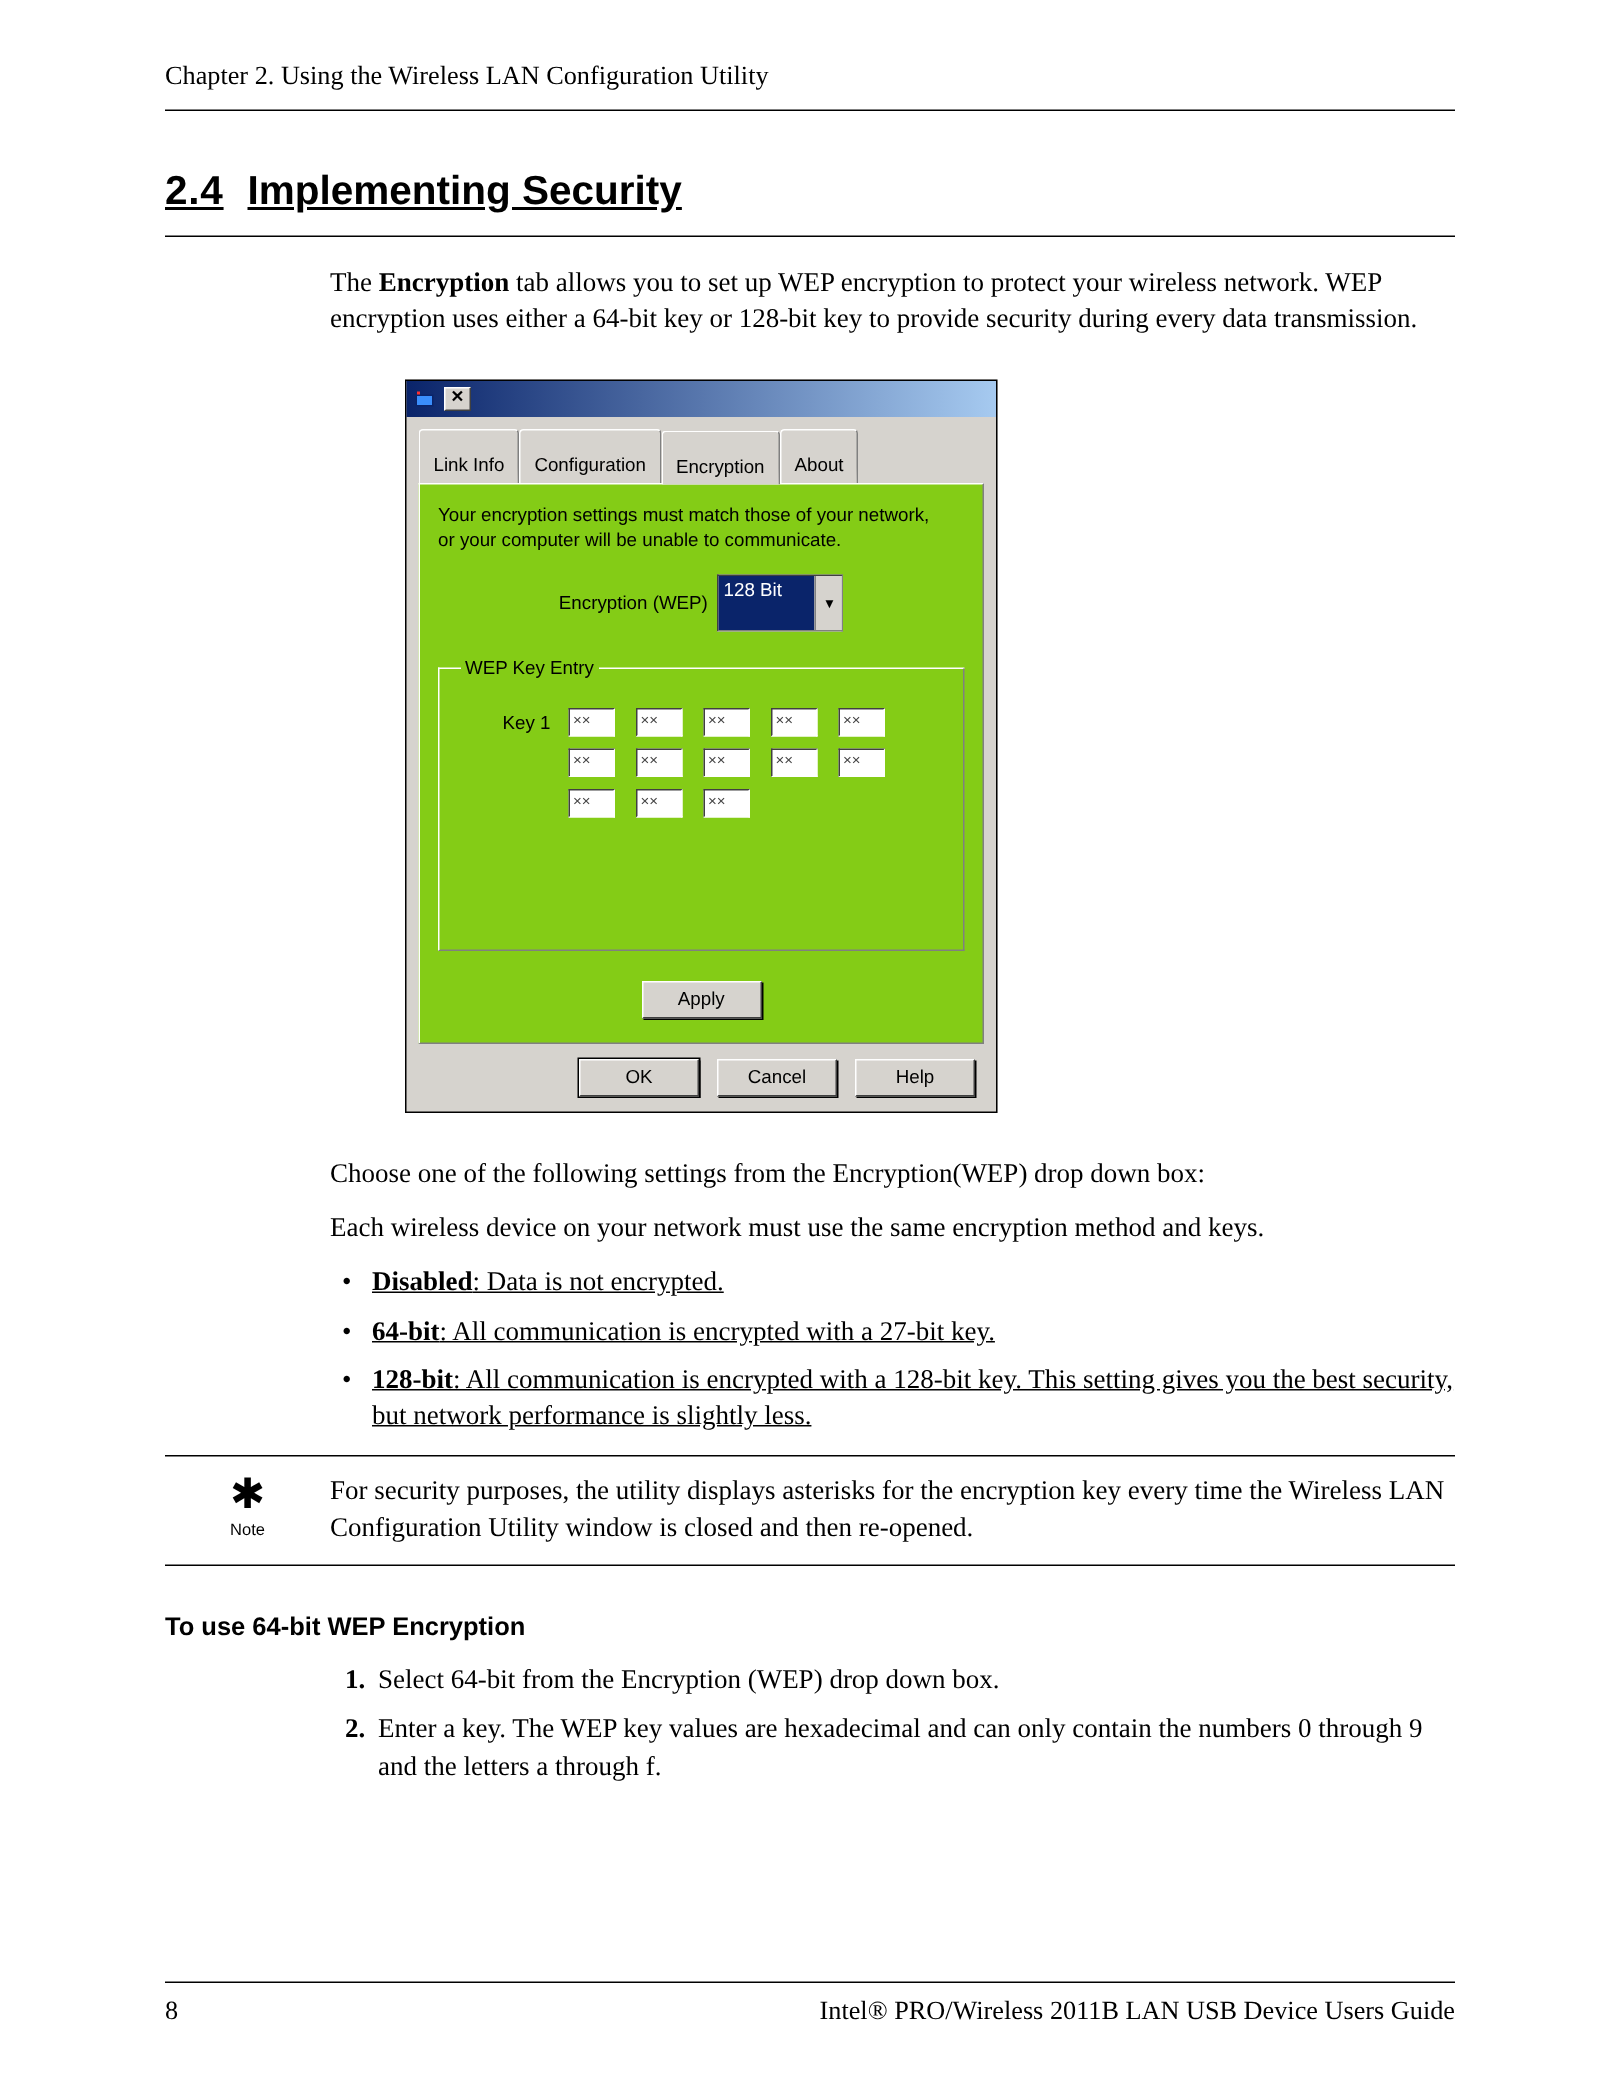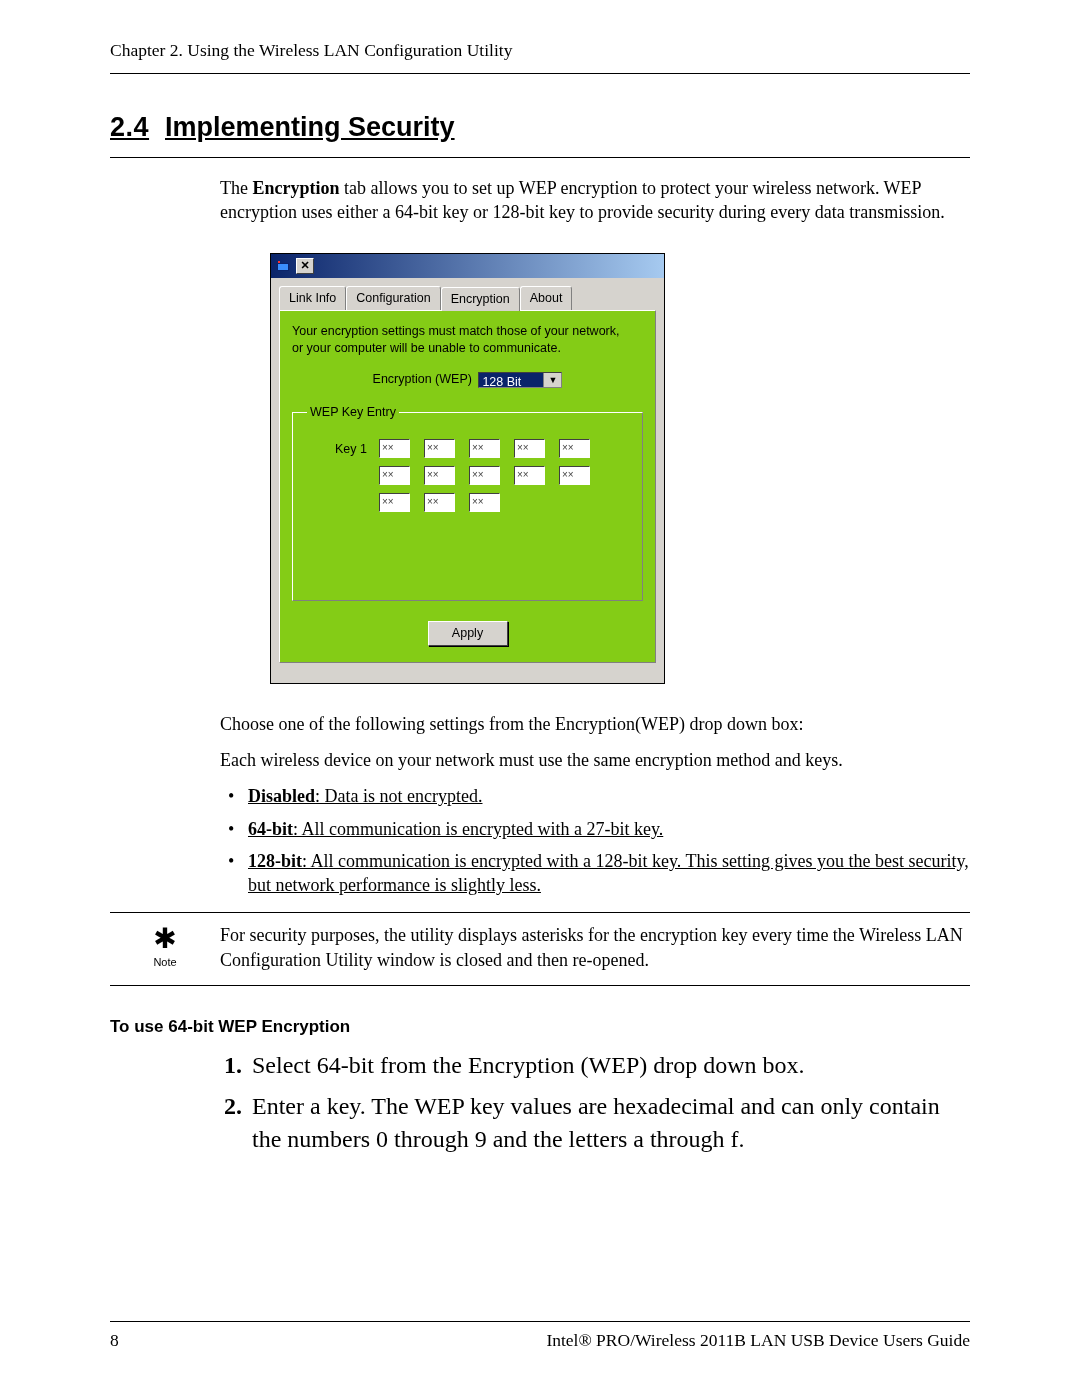--- a/index.html
+++ b/index.html
@@ -53,21 +53,21 @@
     background: #d6d3ce;
     border: 1px solid #404040;
     border-top-color: #fff; border-left-color: #fff;
     color: #000; font-family: Arial; font-size: 11px; font-weight: bold;
     display: flex; align-items: center; justify-content: center;
     cursor: default;
   }
   .dlg-body { padding: 8px 8px 10px 8px; }
   .tabs { display: flex; position: relative; z-index: 2; }
   .tab {
-    font-size: 12.5px; padding: 3px 9px 3px 9px;
+    font-size: 12.5px; padding: 15px 9px 3px 9px;
     border: 1px solid #808080;
     border-top-color: #fff; border-left-color: #fff;
     border-bottom: none;
     background: #d6d3ce;
     margin-right: 0px;
     border-radius: 3px 3px 0 0;
     cursor: default;
   }
   .tab.active { position: relative; top: 1px; padding-bottom: 4px; }
   .tab-panel {
@@ -76,21 +76,21 @@
     padding: 12px 12px 16px 12px;
     background: #84cc16;
     font-size: 12.5px;
   }
   .info-line { line-height: 1.35; margin-bottom: 14px; }
   .enc-row { text-align: center; margin-bottom: 16px; }
   .enc-label { font-size: 12.5px; margin-right: 3px; }
   .combo {
     display: inline-flex; vertical-align: middle;
     border: 1px solid #808080; border-top-color:#404040; border-left-color:#404040;
-    background: #fff; height: 16px;
+    background: #fff; height: 38px;
   }
   .combo .combo-val {
     width: 64px; background: #0a246a; color: #fff;
     font-size: 12.5px; padding: 1px 3px; text-align: left;
   }
   .combo .combo-btn {
     width: 18px; background: #d6d3ce;
     border-left: 1px solid #808080;
     display: flex; align-items: center; justify-content: center;
     font-size: 9px; color: #000;
@@ -134,21 +134,21 @@
   .note-block hr { border: none; border-top: 1.4px solid #000; margin: 0 0 10px 0; }
   .note-row { display: flex; align-items: flex-start; }
   .note-icon-col { width: 110px; flex: none; text-align: center; padding-top: 2px; }
   .note-icon { font-size: 28px; line-height: 1; }
   .note-label { font-family: Arial, sans-serif; font-size: 11px; margin-top: 2px; }
   .note-text { flex: 1; font-size: 18px; line-height: 1.4; padding-right: 4px; }
   .note-block hr.bottom { margin: 12px 0 0 0; }
 
   
   .subsection-title { font-family: Arial, Helvetica, sans-serif; font-weight: bold; font-size: 17px; margin: 30px 0 10px -110px; }
-  ol.steps { margin: 6px 0 15px 0; padding-left: 28px; font-size: 24px; line-height: 1.38; }
+  ol.steps { margin: 6px 0 15px 0; padding-left: 28px; font-size: 18px; line-height: 1.38; }
   ol.steps li { margin-bottom: 8px; padding-left: 4px; }
   ol.steps li::marker { font-weight: bold; }
 
   
   .footer { position: absolute; left: 110px; right: 110px; bottom: 46px; }
   .footer hr { border: none; border-top: 1.5px solid #000; margin: 0 0 8px 0; }
   .footer-row { display: flex; justify-content: space-between; font-size: 17.5px; }
 </style>
 </head>
 <body>
@@ -228,20 +228,25 @@
                   <span class="key-cell">××</span>
                   <span class="key-cell">××</span>
                 </div>
               </div>
             </fieldset>
             <div class="apply-row">
               <span class="win-btn">Apply</span>
             </div>
           </div>
           <div style="height:10px"></div>
+          <div class="dlg-buttons">
+            <span class="win-btn default">OK</span>
+            <span class="win-btn">Cancel</span>
+            <span class="win-btn">Help</span>
+          </div>
         </div>
       </div>
     </div>
 
     <p>Choose one of the following settings from the Encryption(WEP) drop down box:</p>
     <p>Each wireless device on your network must use the same encryption method and keys.</p>
 
     <ul class="opts">
       <li><b>Disabled</b><span>: Data is not encrypted.</span></li>
       <li><b>64-bit</b><span>: All communication is encrypted with a 27-bit key.</span></li>

